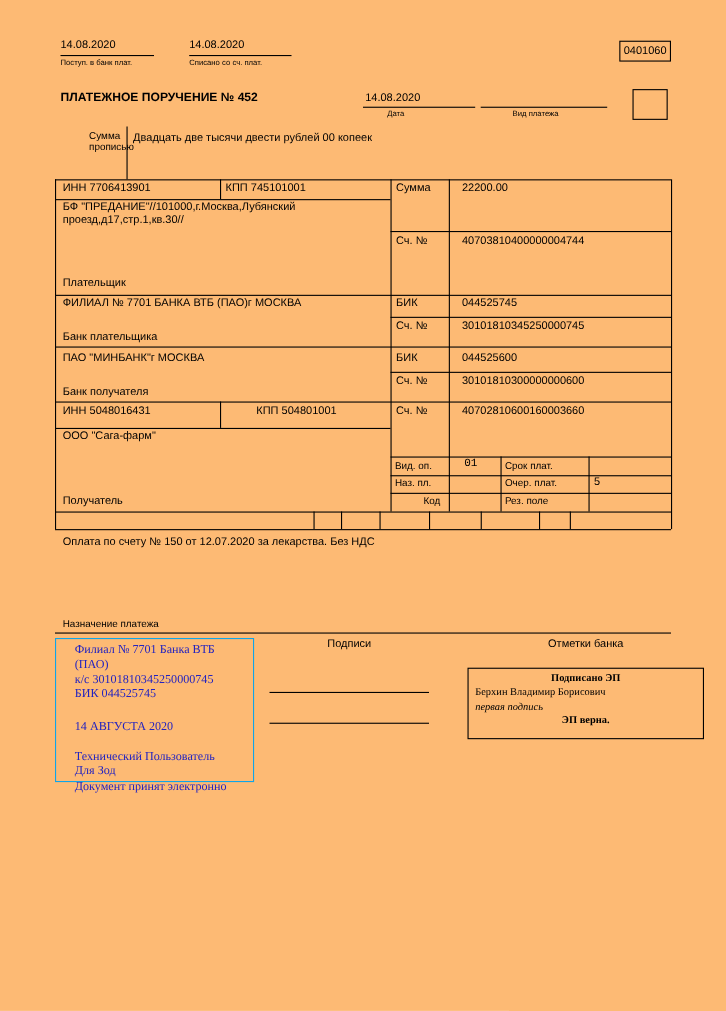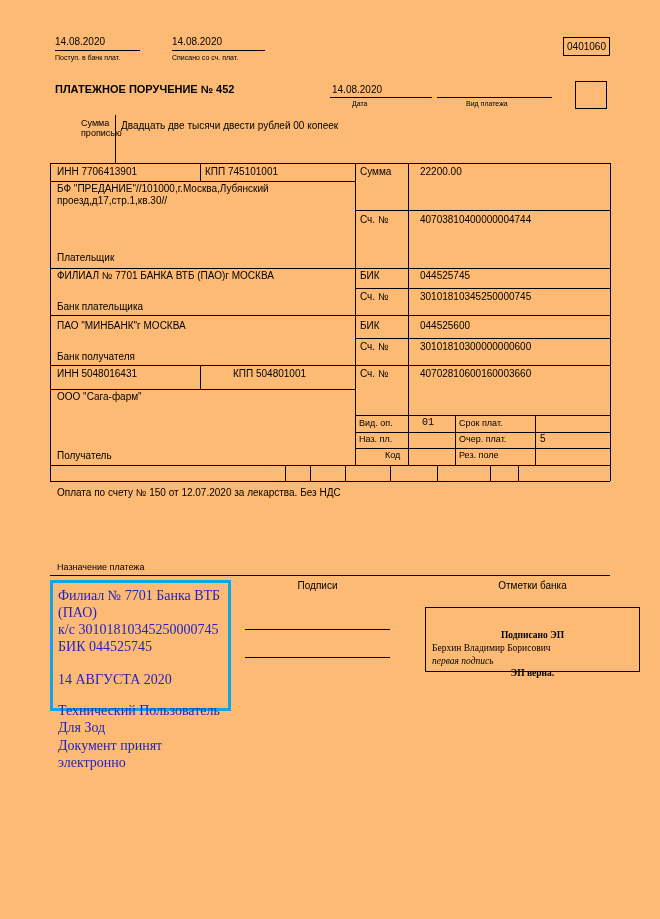--- a/index.html
+++ b/index.html
@@ -7,22 +7,22 @@
         font-family:"Liberation Sans",sans-serif;font-size:10px;overflow:hidden;}
   .t{position:absolute;white-space:nowrap;line-height:1.15;}
   .w{white-space:normal;}
   .hl{position:absolute;height:1px;background:#000;}
   .vl{position:absolute;width:1px;background:#000;}
   .b{font-weight:bold;}
   .small{font-size:7px;}
   .s9{font-size:9px;}
   .s11{font-size:11px;}
   .box{position:absolute;border:1px solid #000;box-sizing:border-box;}
-  .bluebox{position:absolute;border:3px solid #0ea5e9;box-sizing:border-box;color:#2323c0;
-           font-family:"Liberation Serif",serif;font-size:14px;line-height:1.22;padding:4px 5px;}
+  .bluebox{position:absolute;border:1px solid #0ea5e9;box-sizing:border-box;color:#2323c0;
+           font-family:"Liberation Serif",serif;font-size:11px;line-height:1.22;padding:4px 17px;}
   .stamp{font-family:"Liberation Serif",serif;}
   .ctr{text-align:center;}
 </style>
 </head>
 <body>
 
 <div class="page">
 
   <div class="t" style="left:55px;top:36px;">14.08.2020</div>
   <div class="hl" style="left:55px;top:50px;width:85px;"></div>
@@ -127,20 +127,20 @@
 
   <div class="bluebox" style="left:50px;top:580px;width:181px;height:131px;">
     <div>Филиал № 7701 Банка ВТБ (ПАО)</div>
     <div>к/с 30101810345250000745</div>
     <div>БИК 044525745</div>
     <div style="margin-top:16px;">14 АВГУСТА 2020</div>
     <div style="margin-top:14px;">Технический Пользователь Для Зод</div>
     <div>Документ принят электронно</div>
   </div>
 
-  <div class="box stamp" style="left:425px;top:607px;width:215px;height:65px;font-size:9.5px;line-height:1.35;padding:21px 6px;">
+  <div class="box stamp" style="left:425px;top:607px;width:215px;height:65px;font-size:9.5px;line-height:1.35;padding:3px 6px;">
     <div class="b ctr">Подписано ЭП</div>
     <div>Берхин Владимир Борисович</div>
     <div style="font-style:italic;">первая подпись</div>
     <div class="b ctr">ЭП верна.</div>
   </div>
 
 </div>
 
 </body></html>

